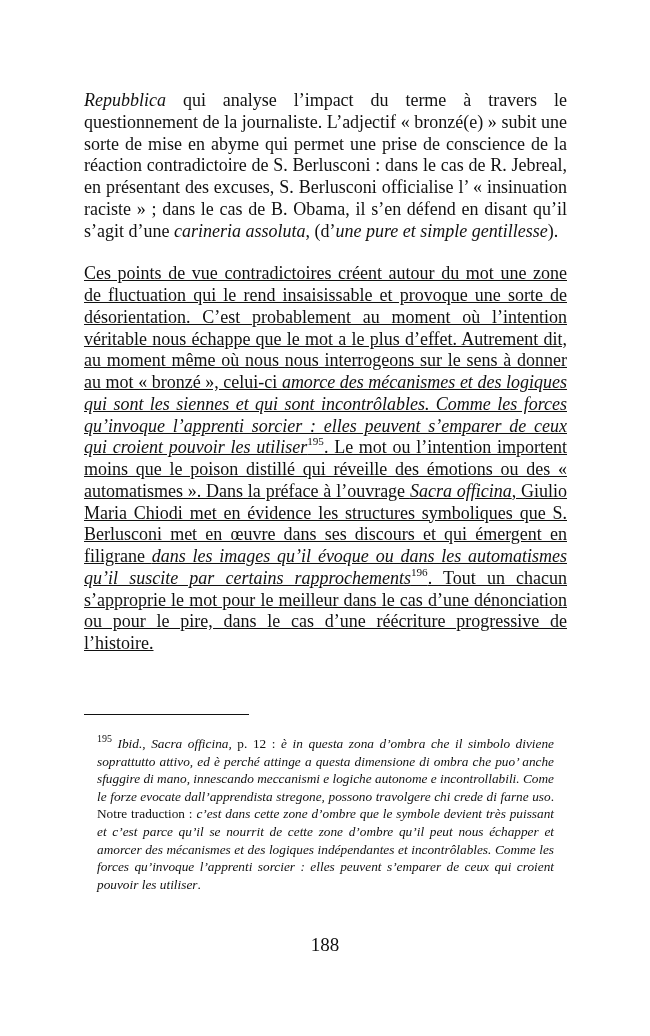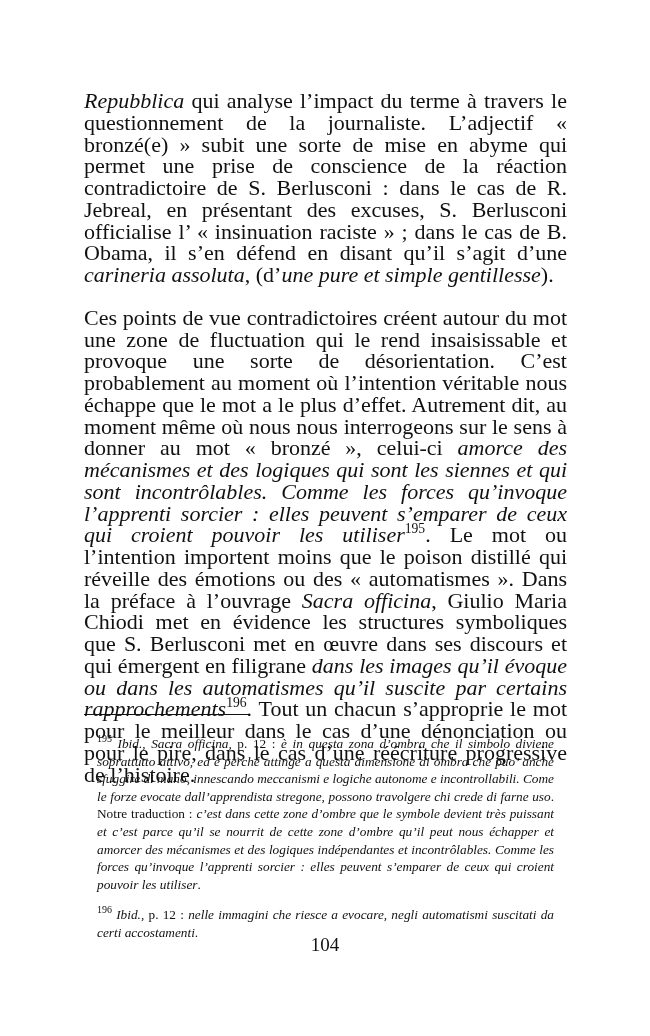--- a/index.html
+++ b/index.html
@@ -2,24 +2,24 @@
 <html><head>
   <meta charset="utf-8">
   <style>
     html, body { margin: 0; padding: 0; }
     body {
       width: 650px; height: 1036px; background: #ffffff; position: relative; overflow: hidden;
       font-family: "Liberation Serif", "DejaVu Serif", serif; color: #111111;
     }
     .page { position: absolute; left: 84px; top: 90px; width: 483px; }
     .para {
-      margin: 0; font-size: 22px; line-height: 21.75px; text-align: justify;
+      margin: 0; font-size: 18px; line-height: 21.75px; text-align: justify;
       text-align-last: left;
     }
-    .para + .para { margin-top: 21px; }
+    .para + .para { margin-top: 21px; text-decoration: underline; }
     .fn-rule {
       position: absolute; left: 84px; top: 714px; width: 165px; height: 0;
       border-top: 1px solid #111111;
     }
     .footnotes { position: absolute; left: 84px; top: 722px; width: 483px; }
     .fn {
       margin: 13px; font-size: 13.3px; line-height: 17.6px; text-align: justify;
     }
     sup { font-size: 0.62em; line-height: 0; position: relative; top: -0.1em; vertical-align: super; }
     .fn sup { font-size: 0.75em; }
@@ -36,18 +36,15 @@
   <p class="para"><i>Repubblica</i><span> qui analyse l’impact du terme à travers le questionnement de la journaliste. L’adjectif « bronzé(e) » subit une sorte de mise en abyme qui permet une prise de conscience de la réaction contradictoire de S. Berlusconi : dans le cas de R. Jebreal, en présentant des excuses, S. Berlusconi officialise l’ « insinuation raciste » ; dans le cas de B. Obama, il s’en défend en disant qu’il s’agit d’une </span><i>carineria assoluta</i><span>, (d’</span><i>une pure et simple gentillesse</i><span>).</span></p>
   <p class="para"><span>Ces points de vue contradictoires créent autour du mot une zone de fluctuation qui le rend insaisissable et provoque une sorte de désorientation. C’est probablement au moment où l’intention véritable nous échappe que le mot a le plus d’effet. Autrement dit, au moment même où nous nous interrogeons sur le sens à donner au mot « bronzé », celui-ci </span><i>amorce des mécanismes et des logiques qui sont les siennes et qui sont incontrôlables. Comme les forces qu’invoque l’apprenti sorcier : elles peuvent s’emparer de ceux qui croient pouvoir les utiliser</i><sup>195</sup><span>. Le mot ou l’intention importent moins que le poison distillé qui réveille des émotions ou des « automatismes ». Dans la préface à l’ouvrage </span><i>Sacra officina</i><span>, Giulio Maria Chiodi met en évidence les structures symboliques que S. Berlusconi met en œuvre dans ses discours et qui émergent en filigrane </span><i>dans les images qu’il évoque ou dans les automatismes qu’il suscite par certains rapprochements</i><sup>196</sup><span>. Tout un chacun s’approprie le mot pour le meilleur dans le cas d’une dénonciation ou pour le pire, dans le cas d’une réécriture progressive de l’histoire.</span></p>
 </div>
 
 <div class="fn-rule"></div>
 
 <div class="footnotes">
   <p class="fn">
     <sup>195</sup><span><span> </span><i>Ibid.</i><span>, </span><i>Sacra officina,</i><span> p. 12 : </span><i>è in questa zona d’ombra che il simbolo diviene soprattutto attivo, ed è perché attinge a questa dimensione di ombra che puo’ anche sfuggire di mano, innescando meccanismi e logiche autonome e incontrollabili. Come le forze evocate dall’apprendista stregone, possono travolgere chi crede di farne uso</i><span>. Notre traduction : </span><i>c’est dans cette zone d’ombre que le symbole devient très puissant et c’est parce qu’il se nourrit de cette zone d’ombre qu’il peut nous échapper et amorcer des mécanismes et des logiques indépendantes et incontrôlables. Comme les forces qu’invoque l’apprenti sorcier : elles peuvent s’emparer de ceux qui croient pouvoir les utiliser</i><span>.</span></span>
   </p>
-  <p class="fn">
-    <sup>196</sup><span><span> </span><i>Ibid.</i><span>, p. 12 : </span><i>nelle immagini che riesce a evocare, negli automatismi suscitati da certi accostamenti</i><span>.</span></span>
-  </p>
 </div>
 
-<div class="pagenum">104</div>
+<div class="pagenum">188</div>
 
 </body></html>

